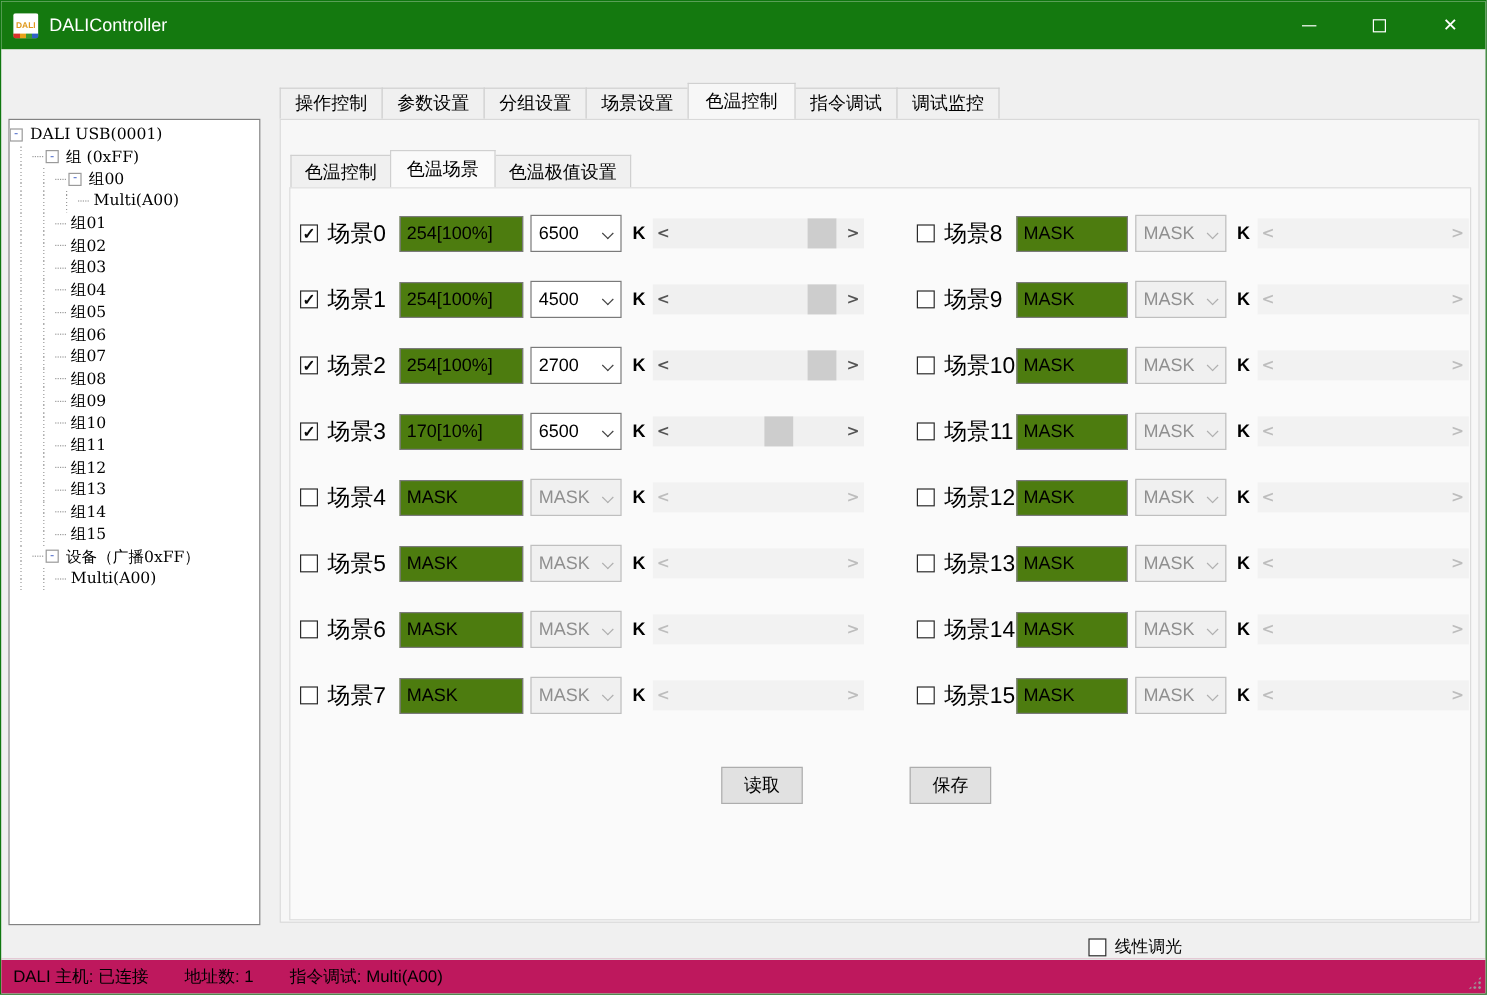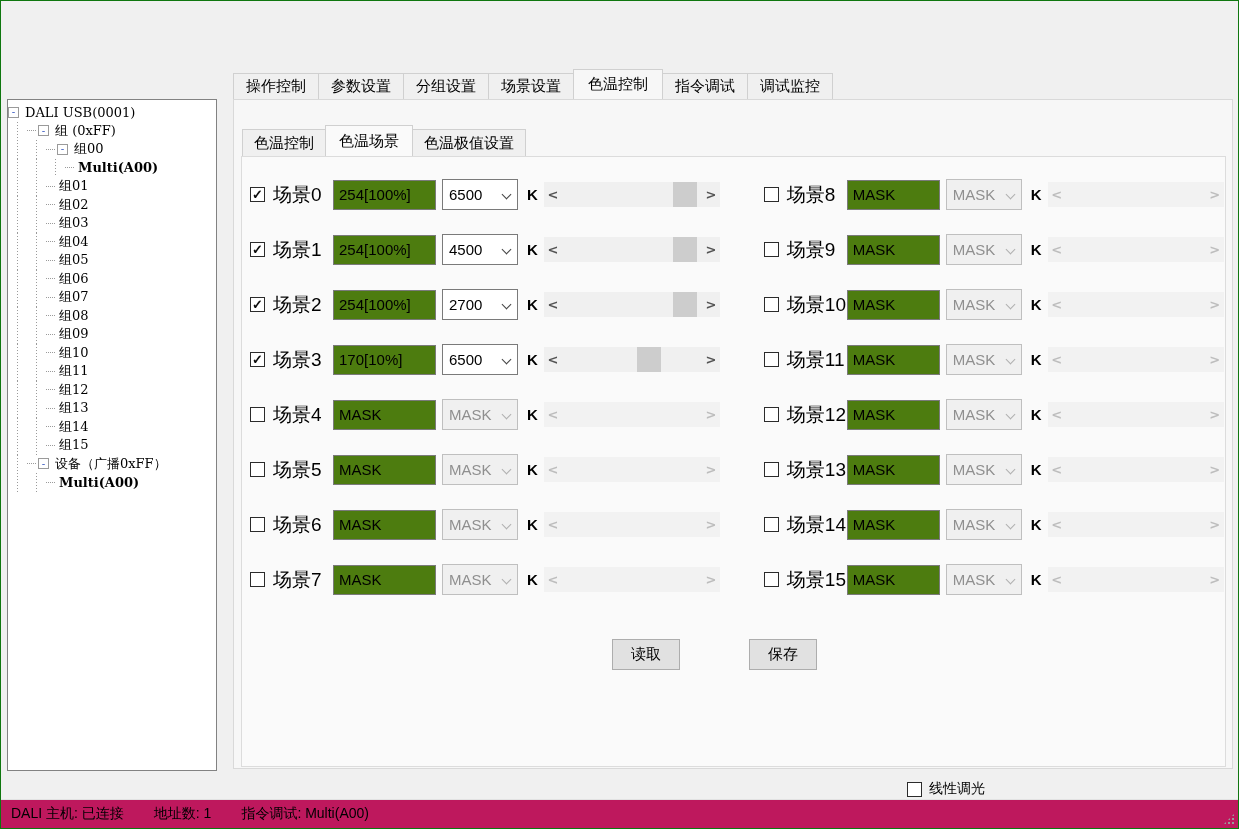--- a/index.html
+++ b/index.html
@@ -36,21 +36,21 @@
   }
   .tree-row { display:flex; align-items:center; height:18.5px; white-space:nowrap; }
   .indent { width:19px; align-self:stretch; flex:none;
     background:repeating-linear-gradient(to bottom,#9a9a9a 0 1px,transparent 1px 3px);
     background-size:1px 100%; background-position:9px 0; background-repeat:no-repeat; }
   .hconn { width:9px; border-top:1px dotted #9a9a9a; margin-right:2px; flex:none; }
   .expander { width:11px; height:11px; border:1px solid #9a9a9a; background:#fff; flex:none;
     display:flex; align-items:center; justify-content:center; margin-right:4px;
     font-family:"DejaVu Sans Mono",monospace; font-size:10px; line-height:1; color:#3f5fc4; }
   .tree-label { padding:0 2px; }
-  .tree-label.em { font-weight:bold; }
+  .tree-label.em { font-weight:normal; }
   
   .tabarea { position:absolute; left:232px; top:0; width:1000px; bottom:0; }
   .tabs { position:absolute; top:4px; left:0; display:flex; align-items:flex-end; height:26px; }
   .tab { height:26px; padding:0 12px; display:flex; align-items:center; font-size:15px;
     background:#f0f0f0; border:1px solid #d0d0d0; border-bottom:none; margin-right:-1px; }
   .tab.selected { background:#f7f7f7; height:30px; padding:0 14px; position:relative; z-index:3; }
   .tabpage { position:absolute; top:30px; left:0; width:1000px; height:670px;
     background:#f7f7f7; border:1px solid #d9d9d9; }
   .subtabs { position:absolute; top:29px; left:8px; display:flex; align-items:flex-end; height:27px; z-index:2; }
   .subtab { height:27px; padding:0 11px; display:flex; align-items:center; font-size:15px;
@@ -77,39 +77,54 @@
   .combo.disabled .chev { border-color:#b0b0b0; }
   .unit { margin:0 6px 0 9px; font-size:15px; font-weight:bold; flex:none; }
   .sb { width:176px; height:25px; background:#f0f0f0; display:flex; flex:none; }
   .sb-arrow { width:18px; height:100%; display:flex; align-items:center; justify-content:center;
     font-family:"DejaVu Sans",sans-serif; font-size:13px; font-weight:bold; color:#545454; }
   .sb-track { flex:1; position:relative; }
   .sb-thumb { position:absolute; top:0; width:24px; height:100%; background:#cdcdcd; }
   .sb.disabled { background:#f2f2f2; }
   .sb.disabled .sb-arrow { color:#bdbdbd; }
   
-  .btn-row { position:absolute; top:482px; left:370px; display:flex; gap:69px; }
+  .btn-row { position:absolute; top:482px; left:359px; display:flex; gap:89px; }
   .push-btn { width:68px; height:31px; background:#e1e1e1; border:1px solid #adadad;
     font-family:inherit; font-size:15px; display:flex; align-items:center; justify-content:center; }
   
   .footer-check { position:absolute; top:711px; left:674px; display:flex; align-items:center; gap:7px; font-size:14px; }
   .footer-check .cb { margin:0; }
   .statusbar { position:absolute; left:0; right:0; bottom:0; height:29px; background:#be185d;
     border-top:1px solid #e2e2e2; display:flex; align-items:center; font-size:14px; }
   .status-item { margin-left:30px; }
   .status-item:first-child { margin-left:10px; }
   .grip { position:absolute; right:3px; bottom:3px; width:12px; height:12px;
     background-image:radial-gradient(#9a9a9a 1px, transparent 1.2px); background-size:4px 4px;
     clip-path:polygon(100% 0, 100% 100%, 0 100%); }
 </style>
 </head>
 <body>
 
 <div class="window">
 
+  <div class="titlebar">
+    <div class="app-icon">DALI</div>
+    <span class="title">DALIController</span>
+    <div class="win-controls">
+      <div class="win-btn">
+          <span class="glyph-min"></span>
+        </div>
+      <div class="win-btn">
+          <span class="glyph-max"></span>
+        </div>
+      <div class="win-btn">
+          <span class="glyph-close">✕</span>
+        </div>
+    </div>
+  </div>
 
 
   <div class="main">
     <div class="tree" id="tree">
         <div class="tree-row">
           <span class="expander">-</span>
           <span class="tree-label">DALI USB(0001)</span>
         </div>
         <div class="tree-row">
           <span class="indent"></span>

